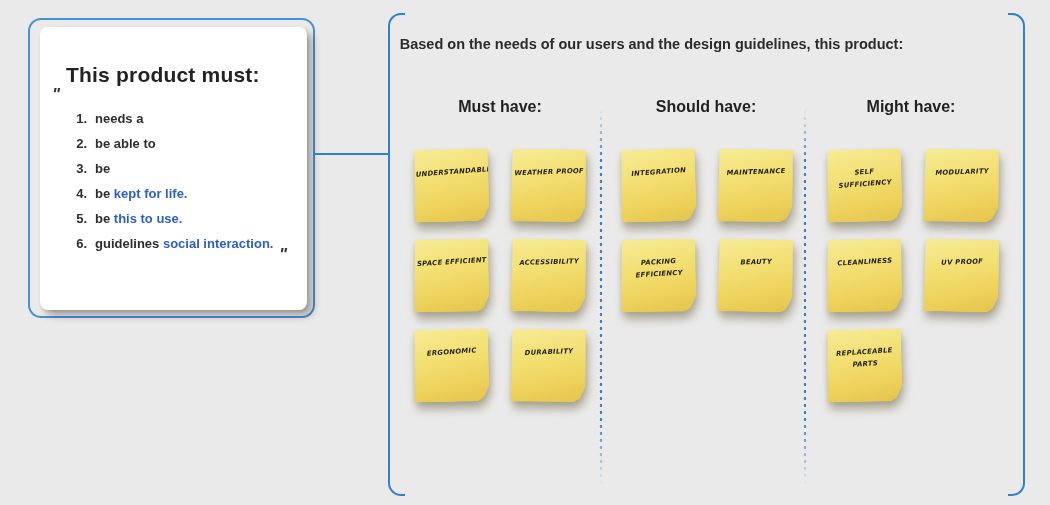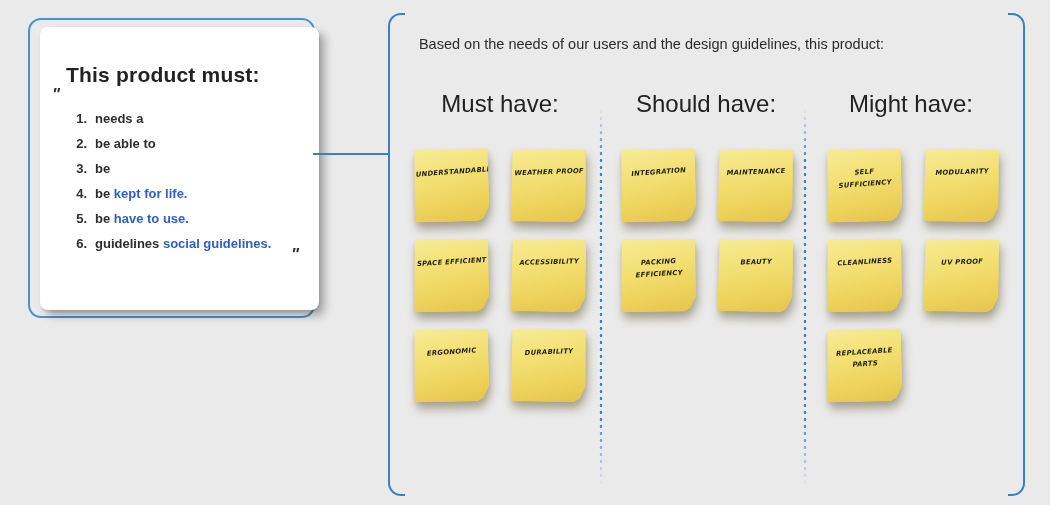--- a/index.html
+++ b/index.html
@@ -10,21 +10,20 @@
   }
   
   .quote-box{
     position:absolute;left:28px;top:18px;width:283px;height:296px;
     border:2px solid #4792d2;border-radius:13px;background:transparent;
   }
   .quote-card{
     position:absolute;left:40px;top:27px;width:267px;height:283px;
     background:#ffffff;border-radius:8px;
     box-shadow:6px 6px 9px rgba(0,0,0,0.28),1px 2px 3px rgba(0,0,0,0.12);
-    padding-left:12px;
   }
   .quote-title{
     position:absolute;left:26px;top:36px;margin:0;
     font-size:21px;font-weight:700;color:#222;letter-spacing:0.2px;
   }
   .qmark{
     position:absolute;font-style:italic;font-weight:700;font-size:17px;color:#333;
   }
   .qmark.open{left:12px;top:58px;}
   .qmark.close{right:20px;top:218px;}
@@ -41,25 +40,25 @@
     border-radius:13px 0 0 13px;
   }
   .bracket-right{
     position:absolute;left:1008px;top:13px;width:15px;height:479px;
     border-right:2px solid #3181cb;border-top:2px solid #3181cb;border-bottom:2px solid #3181cb;
     border-radius:0 13px 13px 0;
   }
   
   .board-intro{
     position:absolute;left:389px;top:36px;width:525px;text-align:center;
-    font-size:14.5px;font-weight:400;color:#2b2b2b;
+    font-size:14.5px;font-weight:700;color:#2b2b2b;
   }
   .col-header{
-    position:absolute;top:90px;width:200px;text-align:center;
-    font-size:24px;font-weight:400;color:#222;
+    position:absolute;top:98px;width:200px;text-align:center;
+    font-size:16px;font-weight:700;color:#222;
   }
   .col-header.must{left:400px;}
   .col-header.should{left:606px;}
   .col-header.might{left:811px;}
   
   .divider{
     position:absolute;top:108px;width:4px;height:378px;
     background-image:radial-gradient(circle at 50% 50%, #3b82cc 0 1.15px, rgba(59,130,204,0) 1.6px);
     background-size:4px 7px;background-repeat:repeat-y;
     -webkit-mask-image:linear-gradient(to bottom,transparent 0,#000 14%,#000 82%,transparent 100%);
@@ -113,26 +112,26 @@
         <span class="req-prefix">be </span>
     </div>
     <div class="req-item">
       <span class="req-num">4.</span>
         <span class="req-prefix">be </span>
         <span class="req-highlight">kept for life.</span>
     </div>
     <div class="req-item">
       <span class="req-num">5.</span>
         <span class="req-prefix">be </span>
-        <span class="req-highlight">have to use.</span>
+        <span class="req-highlight">this to use.</span>
     </div>
     <div class="req-item">
       <span class="req-num">6.</span>
         <span class="req-prefix">guidelines </span>
-        <span class="req-highlight">social guidelines.</span>
+        <span class="req-highlight">social interaction.</span>
     </div>
   </div>
   <span class="qmark close">"</span>
 </div>
 
 <div class="connector"></div>
 <div class="bracket-left"></div>
 <div class="bracket-right"></div>
 
 <div class="board-intro">Based on the needs of our users and the design guidelines, this product:</div>

